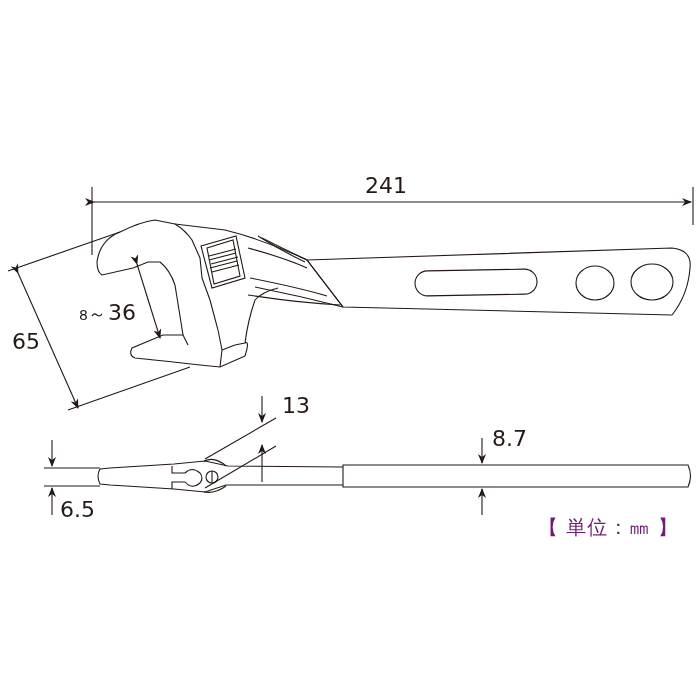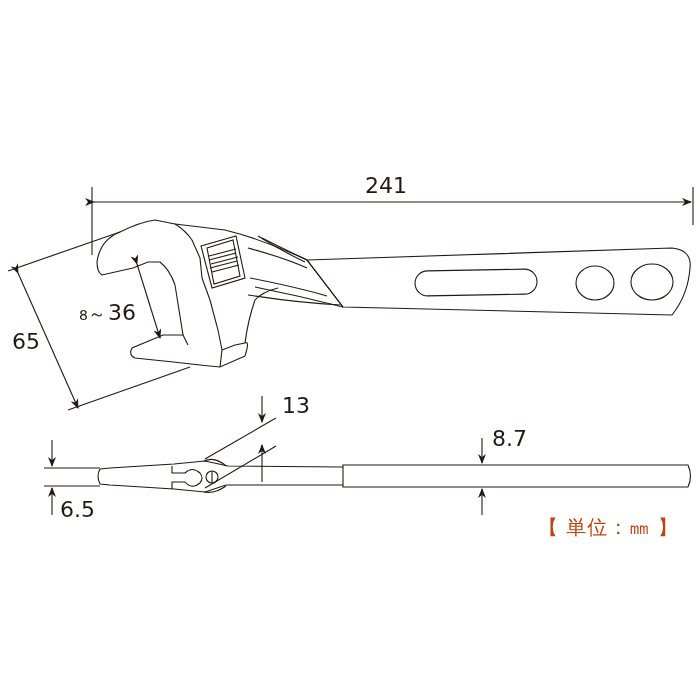--- a/index.html
+++ b/index.html
@@ -1,21 +1,21 @@
 <!DOCTYPE html>
 <html><head>
   <meta charset="utf-8">
   <style>
     html, body { margin: 0; padding: 0; background: #ffffff; }
     body { width: 700px; height: 700px; position: relative; overflow: hidden; }
     svg { position: absolute; left: 0; top: 0; }
     .dim-text { font-family: "DejaVu Sans", sans-serif; fill: #231815; }
     .unit-label {
       position: absolute; left: 538px; top: 514px;
-      font-family: "DejaVu Sans", sans-serif; font-size: 20px; color: #c2410c;
+      font-family: "DejaVu Sans", sans-serif; font-size: 20px; color: #701a75;
       letter-spacing: 1px; white-space: nowrap;
     }
   </style>
 </head>
 <body>
 
 <svg width="700" height="700" viewBox="0 0 700 700" xmlns="http://www.w3.org/2000/svg">
   <defs>
     <marker id="arr" markerWidth="10" markerHeight="8" refX="9" refY="4" orient="auto" markerUnits="userSpaceOnUse">
       <path d="M0,0 L10,4 L0,8 L3,4 Z" fill="#231815"></path>

